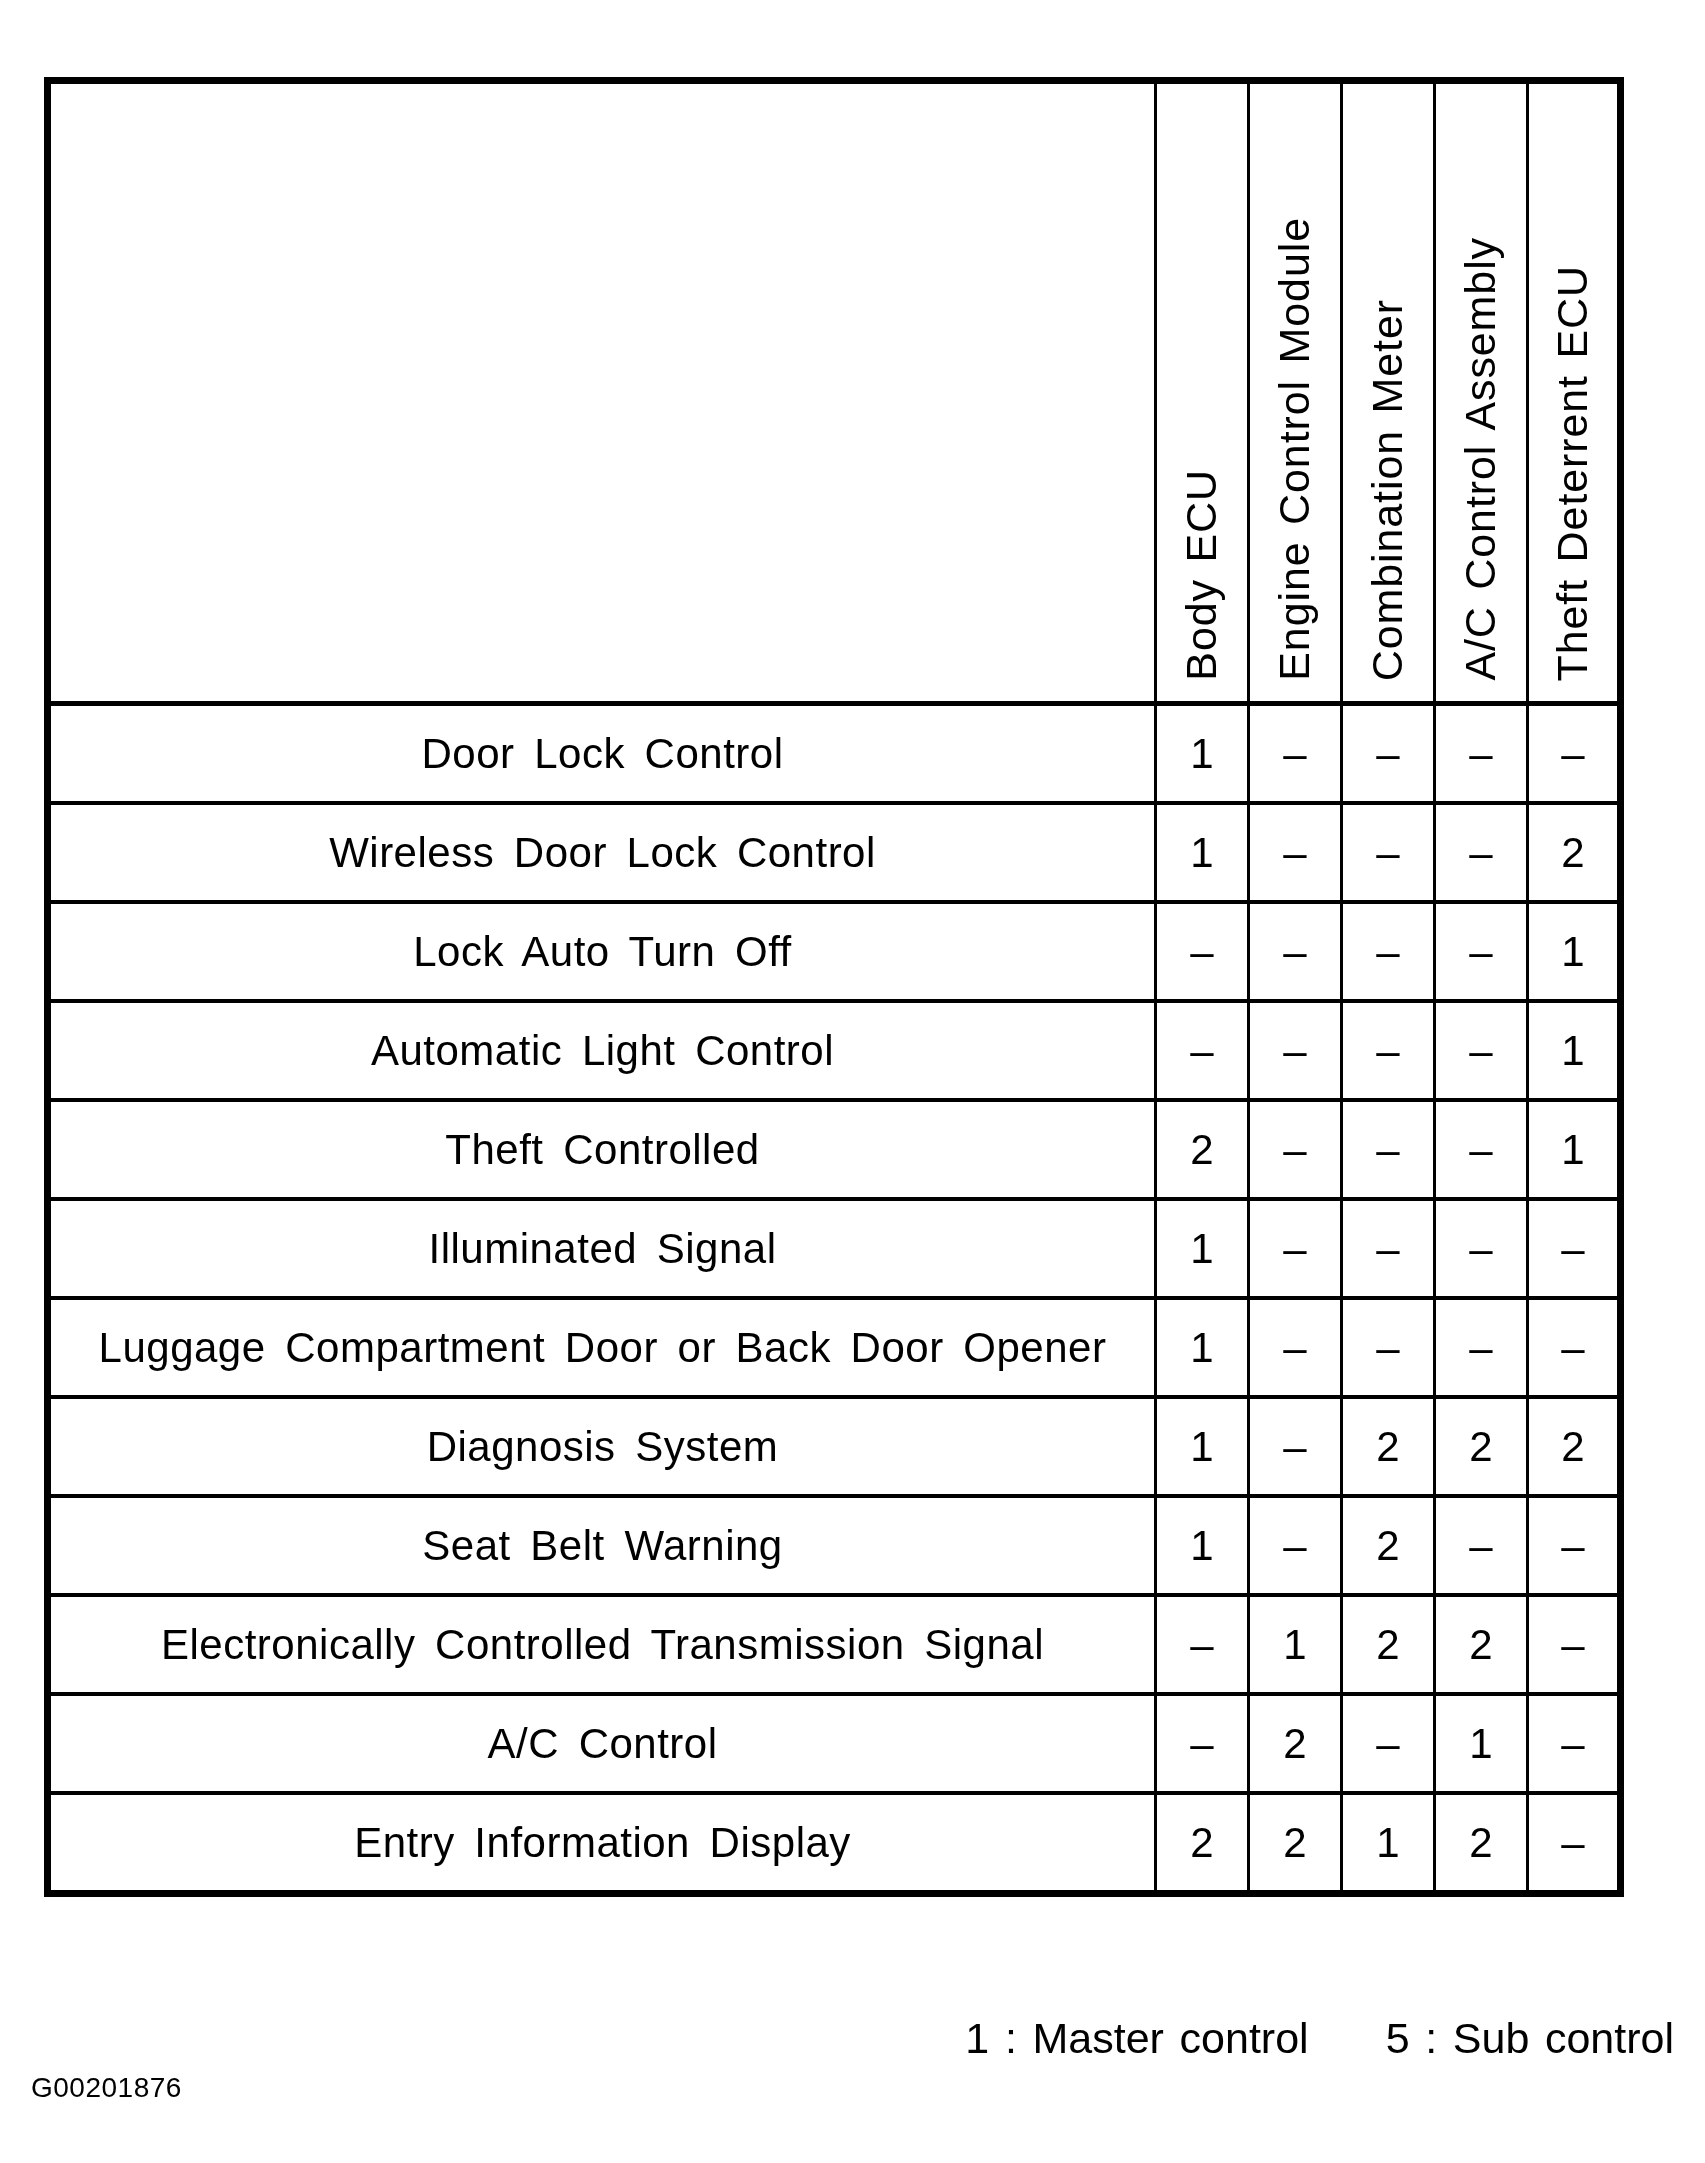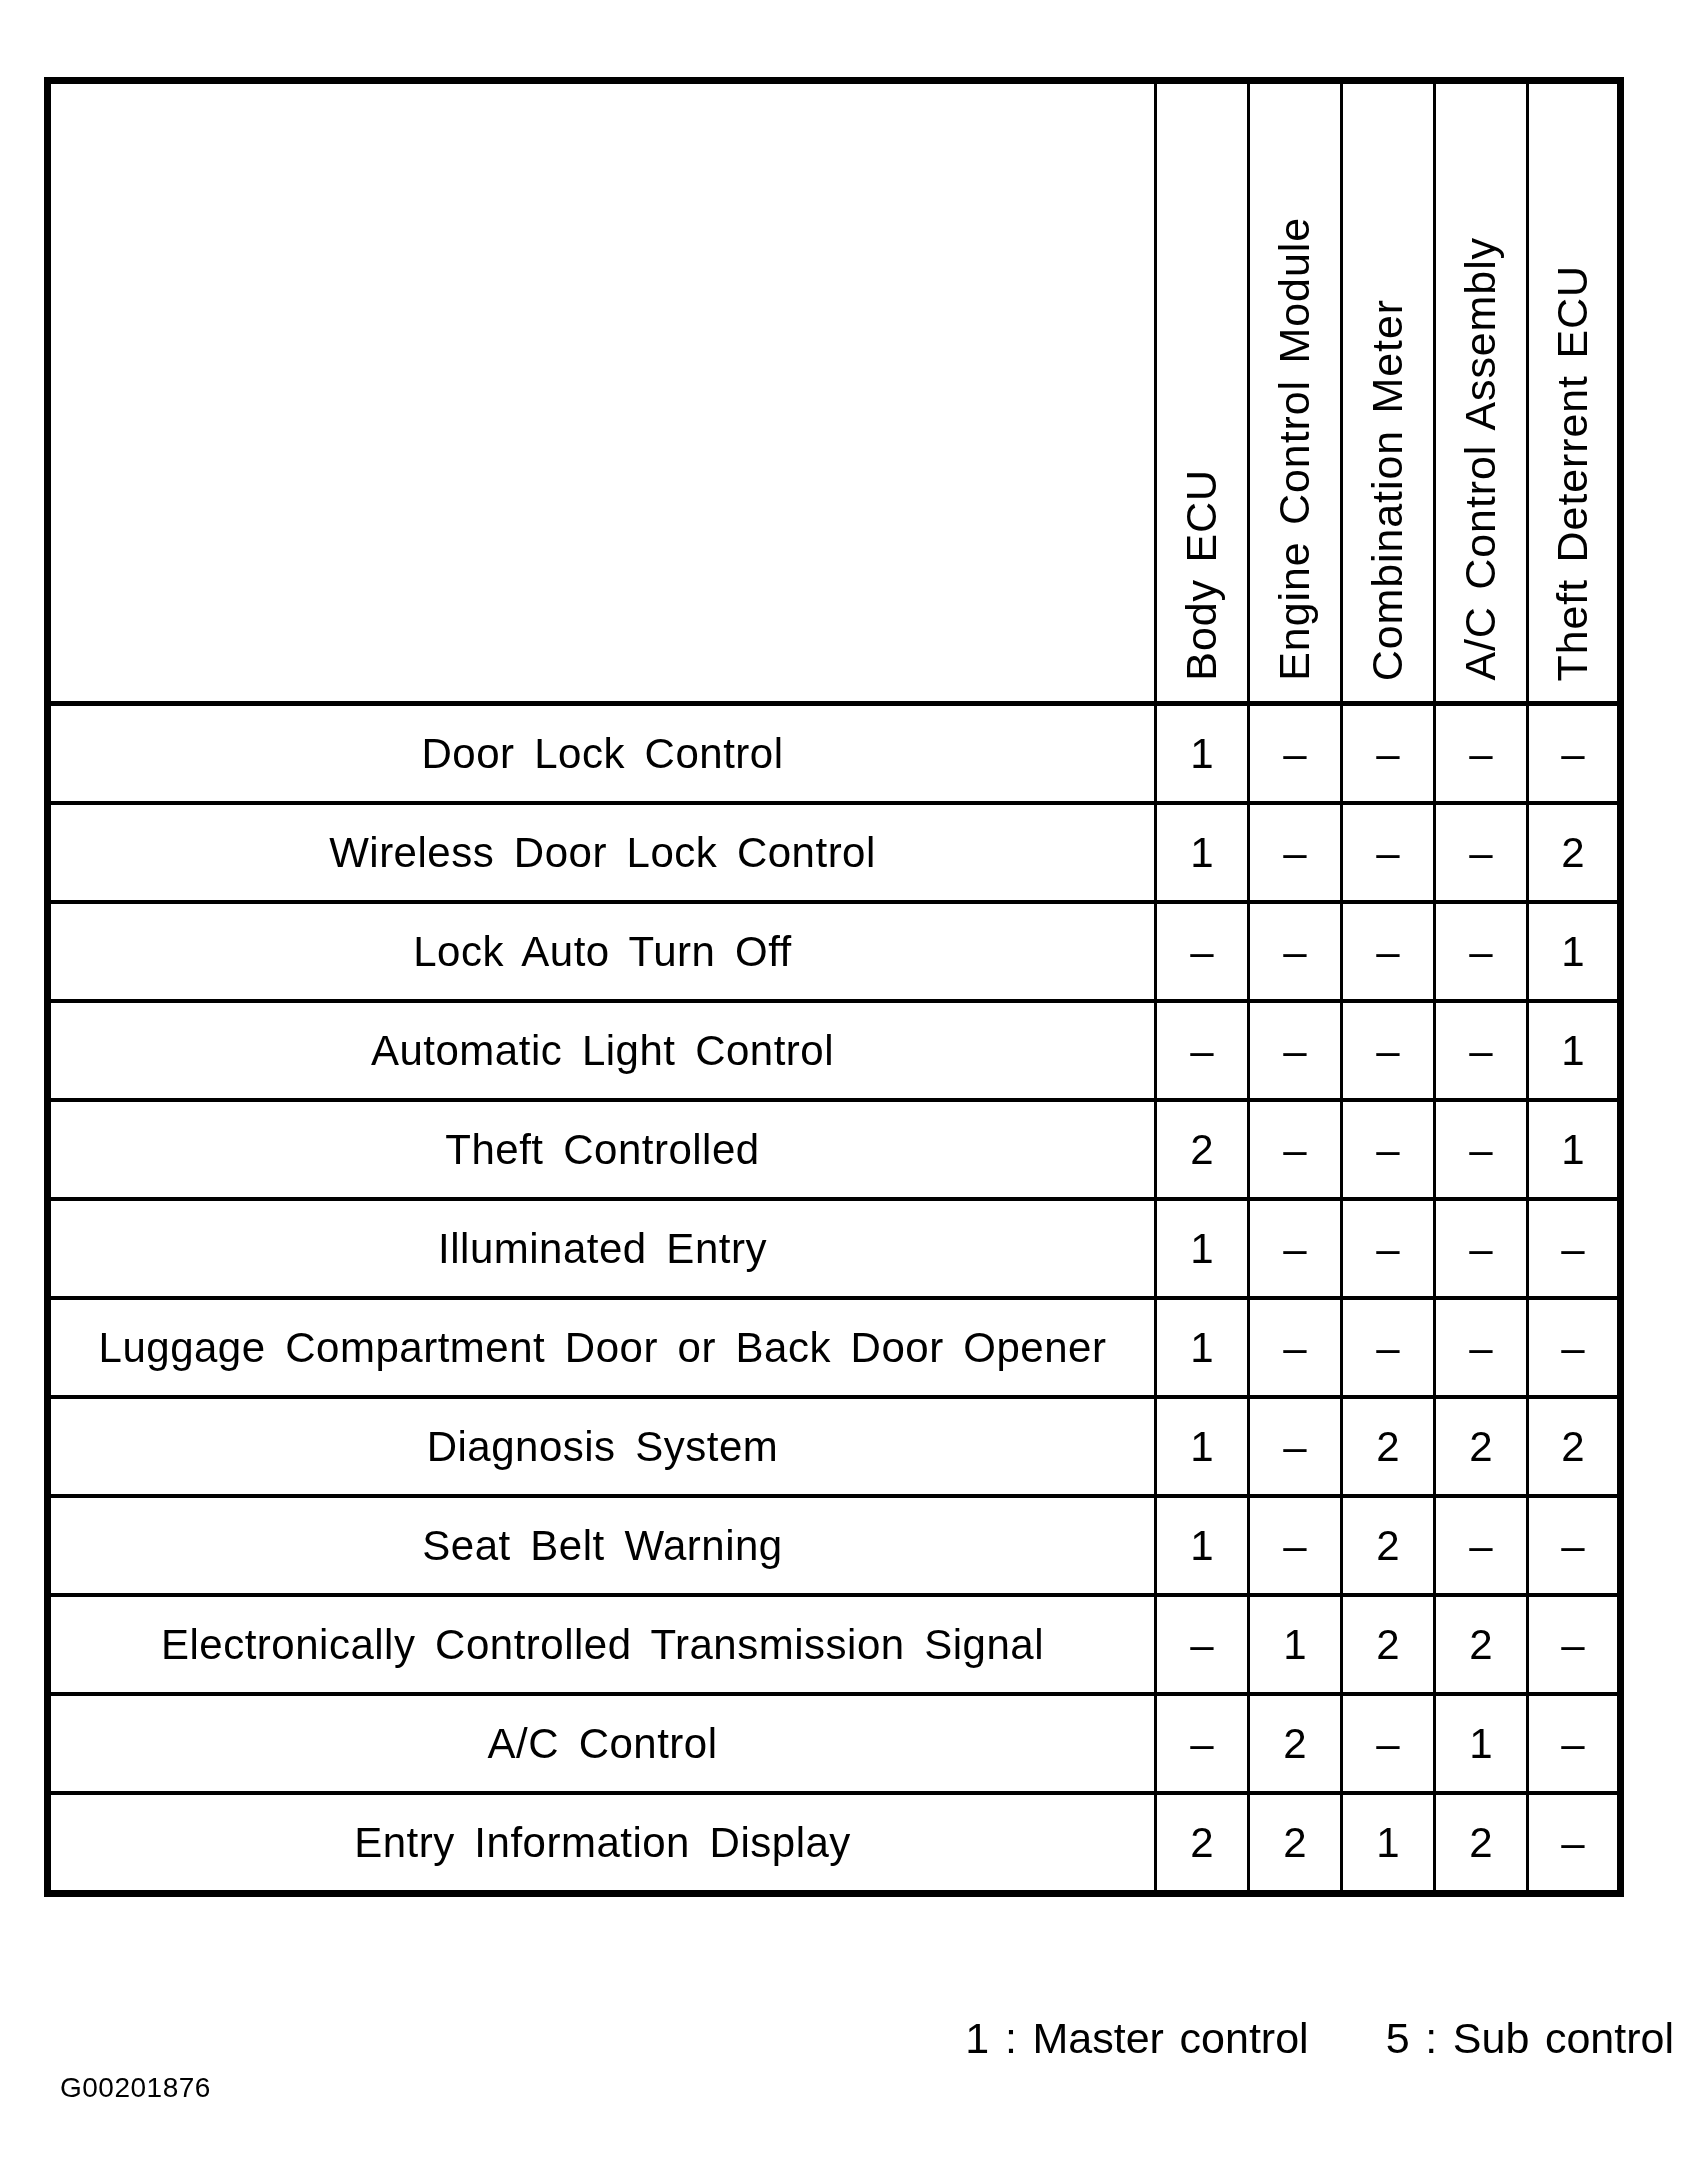--- a/index.html
+++ b/index.html
@@ -69,21 +69,20 @@
     font-size: 43px;
     white-space: nowrap;
     word-spacing: 3.7px;
   }
   .figure-id {
     position: absolute;
     left: 31px;
     top: 2072px;
     font-size: 28px;
     letter-spacing: 0.5px;
-    margin-left: 29px;
   }
 </style>
 </head>
 <body>
 
 <table class="matrix">
   <colgroup>
     <col style="width:1108px">
     <col style="width:93px">
     <col style="width:93px">
@@ -136,21 +135,21 @@
       </tr>
       <tr>
         <th class="rlabel">Theft Controlled</th>
         <td class="val">2</td>
         <td class="val">–</td>
         <td class="val">–</td>
         <td class="val">–</td>
         <td class="val">1</td>
       </tr>
       <tr>
-        <th class="rlabel">Illuminated Entry</th>
+        <th class="rlabel">Illuminated Signal</th>
         <td class="val">1</td>
         <td class="val">–</td>
         <td class="val">–</td>
         <td class="val">–</td>
         <td class="val">–</td>
       </tr>
       <tr>
         <th class="rlabel">Luggage Compartment Door or Back Door Opener</th>
         <td class="val">1</td>
         <td class="val">–</td>

